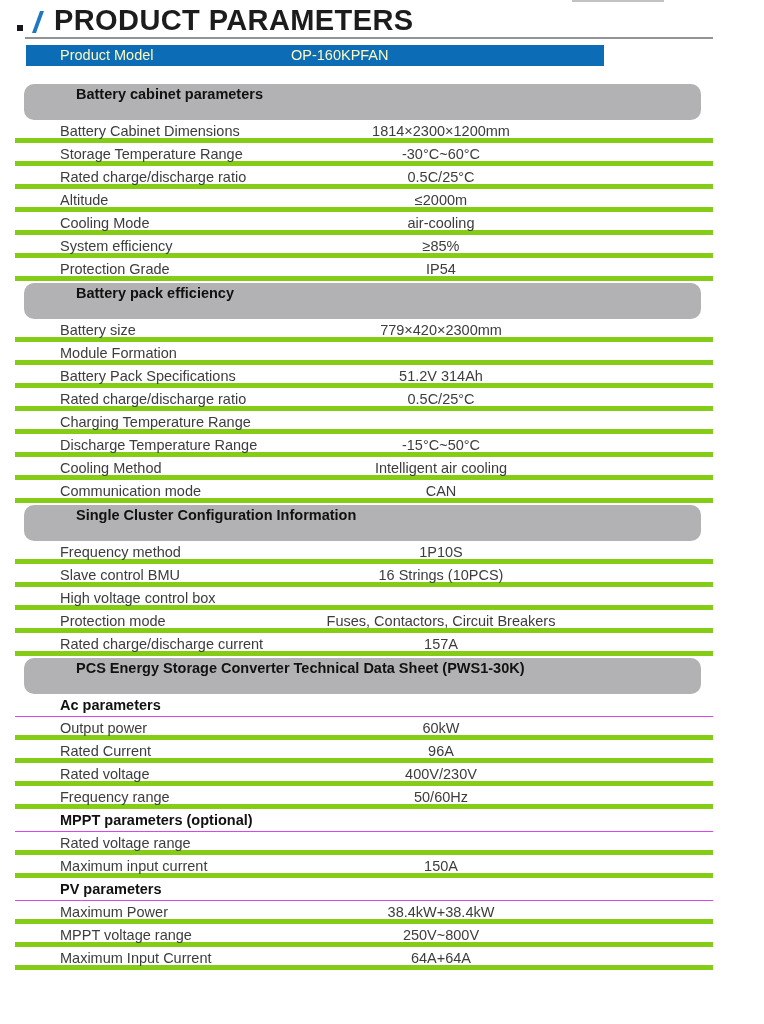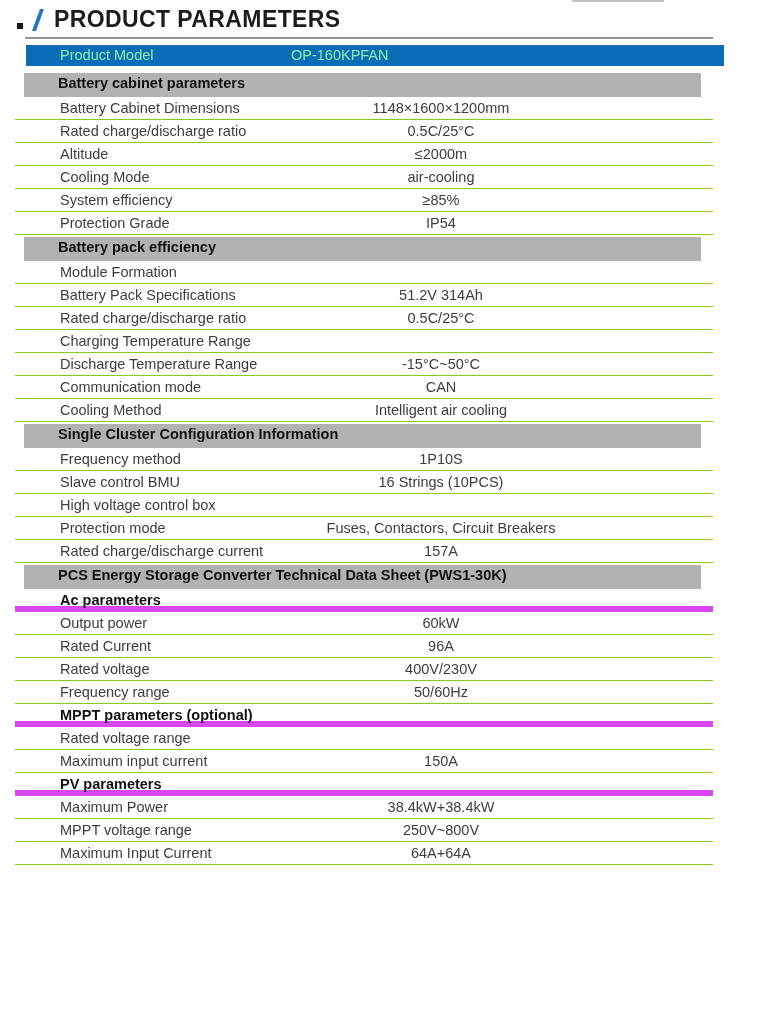--- a/index.html
+++ b/index.html
@@ -11,49 +11,49 @@
   .page { position:relative; width:764px; height:1024px; overflow:hidden; background:#fff; }
 
   
   .top-artifact { position:absolute; left:572px; top:0; width:92px; height:2px; background:#c2c2c2; }
 
   
   .hdr { position:absolute; left:12px; top:4px; display:flex; align-items:center; }
   .logo { position:relative; width:42px; height:30px; }
   .logo .dot { position:absolute; left:5px; bottom:5px; width:6px; height:6px; background:#17181d; }
   .logo .slash { position:absolute; left:24px; bottom:3px; width:4px; height:22px; background:#1e79c2; transform:skewX(-20deg); }
-  .title { font-size:23px; font-weight:bold; color:#1c1c1c; letter-spacing:0.4px; margin:0; }
+  .title { font-size:29px; font-weight:bold; color:#1c1c1c; letter-spacing:0.4px; margin:0; }
 
   .rule { position:absolute; left:25px; top:37px; width:688px; height:2px; background:#939393; }
 
   
   .table { position:absolute; left:15px; top:45px; width:698px; font-size:14.5px; }
 
   .blue-bar {
-    position:relative; margin-left:11px; width:698px; height:21px;
-    background:#0c6cb5; color:#86efac; line-height:21px; margin-bottom:7px;
+    position:relative; margin-left:11px; width:578px; height:21px;
+    background:#0c6cb5; color:#fef9c3; line-height:21px; margin-bottom:18px;
   }
   .blue-bar .lbl { padding-left:34px; }
   .blue-bar .val { position:absolute; left:265px; width:300px; text-align:left; top:0; }
 
   .bar {
-    position:relative; margin-left:9px; width:677px; height:24px; margin-top:2px;
-    background:#b2b2b4; color:#111111; line-height:20px; padding-left:34px;
-    box-sizing:border-box; font-weight:600;
+    position:relative; margin-left:9px; width:677px; height:36px; margin-top:2px;
+    background:#b2b2b4; color:#111111; line-height:20px; padding-left:52px;
+    box-sizing:border-box; font-weight:600;border-radius:10px;
   }
 
   .subheader {
     position:relative; height:23px; line-height:23px; padding-left:45px;
-    font-weight:bold; color:#111111; border-bottom:6px solid #d946ef;
+    font-weight:bold; color:#111111; border-bottom:1px solid #d946ef;
     box-sizing:border-box;
   }
 
   .row {
     position:relative; height:23px; line-height:22px;
-    border-bottom:1px solid #84cc16; color:#3d3d3d; box-sizing:border-box;
+    border-bottom:5px solid #84cc16; color:#3d3d3d; box-sizing:border-box;
   }
   .row .lbl { padding-left:45px; }
   .row .val { position:absolute; left:276px; width:300px; text-align:center; top:0; }
 </style>
 </head>
 <body>
 
 <div class="page">
   <div class="top-artifact"></div>
 
@@ -67,34 +67,36 @@
 
   <div class="rule"></div>
 
   <div class="table">
     <div class="blue-bar">
       <span class="lbl">Product Model</span>
       <span class="val">OP-160KPFAN</span>
     </div>
     <div id="sections">
         <div class="bar">Battery cabinet parameters</div>
-        <div class="row"><span class="lbl">Battery Cabinet Dimensions</span><span class="val">1148×1600×1200mm</span></div>
+        <div class="row"><span class="lbl">Battery Cabinet Dimensions</span><span class="val">1814×2300×1200mm</span></div>
+        <div class="row"><span class="lbl">Storage Temperature Range</span><span class="val">-30°C~60°C</span></div>
         <div class="row"><span class="lbl">Rated charge/discharge ratio</span><span class="val">0.5C/25°C</span></div>
         <div class="row"><span class="lbl">Altitude</span><span class="val">≤2000m</span></div>
         <div class="row"><span class="lbl">Cooling Mode</span><span class="val">air-cooling</span></div>
         <div class="row"><span class="lbl">System efficiency</span><span class="val">≥85%</span></div>
         <div class="row"><span class="lbl">Protection Grade</span><span class="val">IP54</span></div>
         <div class="bar">Battery pack efficiency</div>
+        <div class="row"><span class="lbl">Battery size</span><span class="val">779×420×2300mm</span></div>
         <div class="row"><span class="lbl">Module Formation</span></div>
         <div class="row"><span class="lbl">Battery Pack Specifications</span><span class="val">51.2V 314Ah</span></div>
         <div class="row"><span class="lbl">Rated charge/discharge ratio</span><span class="val">0.5C/25°C</span></div>
         <div class="row"><span class="lbl">Charging Temperature Range</span></div>
         <div class="row"><span class="lbl">Discharge Temperature Range</span><span class="val">-15°C~50°C</span></div>
+        <div class="row"><span class="lbl">Cooling Method</span><span class="val">Intelligent air cooling</span></div>
         <div class="row"><span class="lbl">Communication mode</span><span class="val">CAN</span></div>
-        <div class="row"><span class="lbl">Cooling Method</span><span class="val">Intelligent air cooling</span></div>
         <div class="bar">Single Cluster Configuration Information</div>
         <div class="row"><span class="lbl">Frequency method</span><span class="val">1P10S</span></div>
         <div class="row"><span class="lbl">Slave control BMU</span><span class="val">16 Strings  (10PCS)</span></div>
         <div class="row"><span class="lbl">High voltage control box</span></div>
         <div class="row"><span class="lbl">Protection mode</span><span class="val">Fuses, Contactors, Circuit Breakers</span></div>
         <div class="row"><span class="lbl">Rated charge/discharge current</span><span class="val">157A</span></div>
         <div class="bar">PCS Energy Storage Converter Technical Data Sheet (PWS1-30K)</div>
         <div class="subheader">Ac parameters</div>
         <div class="row"><span class="lbl">Output power</span><span class="val">60kW</span></div>
         <div class="row"><span class="lbl">Rated Current</span><span class="val">96A</span></div>

